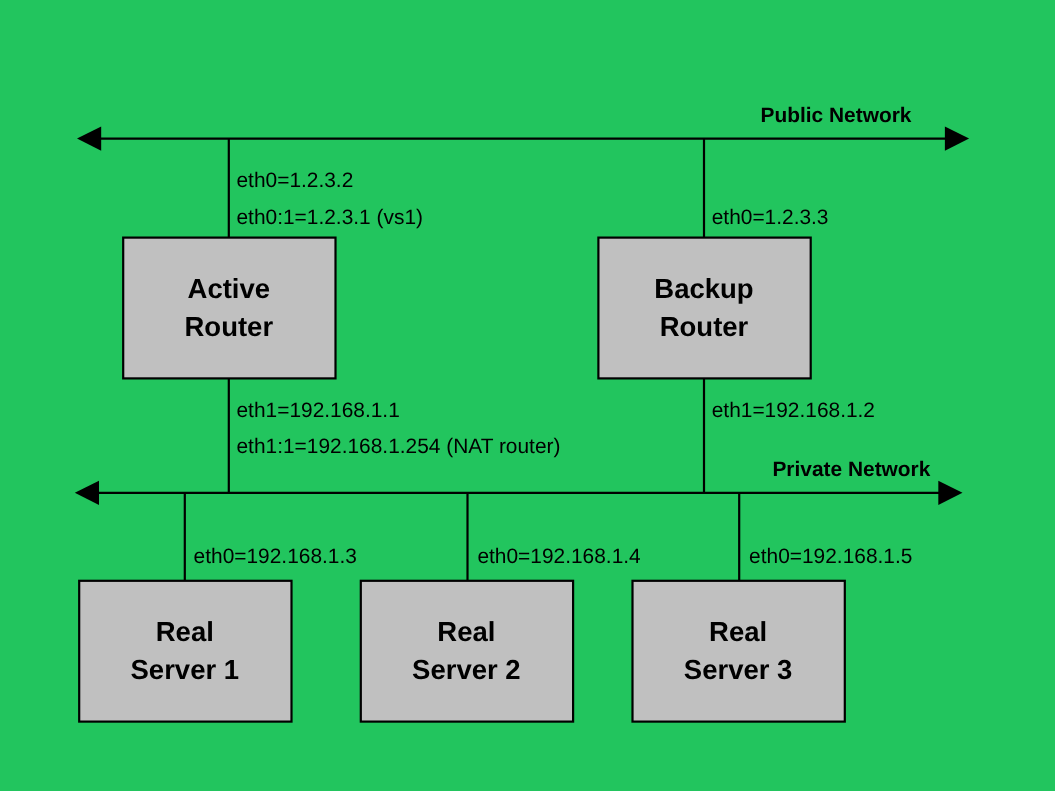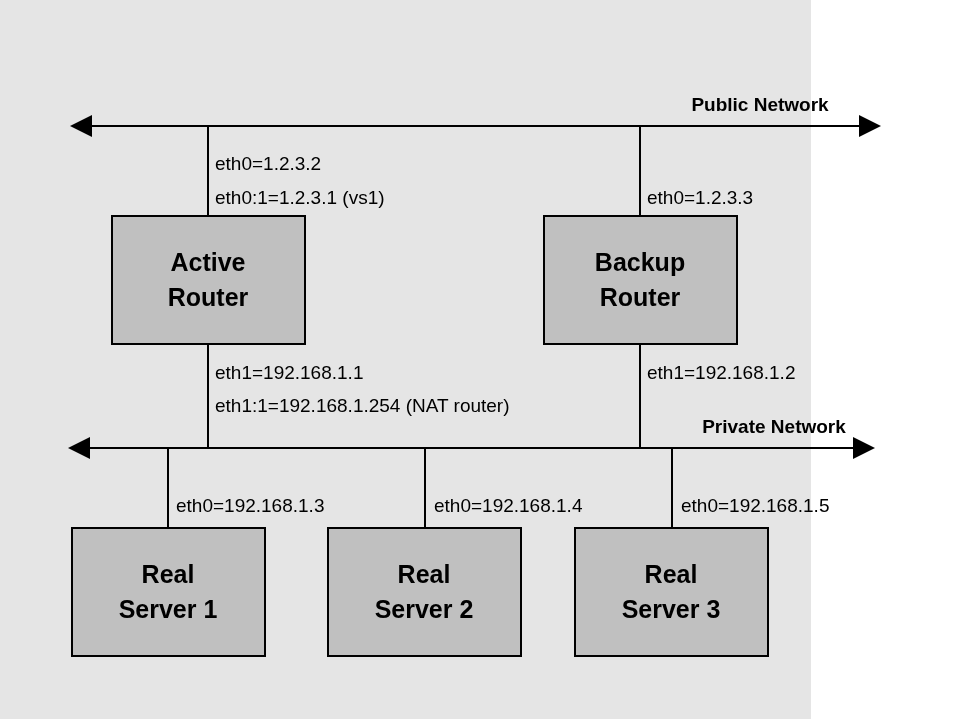--- a/index.html
+++ b/index.html
@@ -8,23 +8,23 @@
     background: #ffffff;
   }
   body {
     width: 959px;
     height: 719px;
     overflow: hidden;
     font-family: "Liberation Sans", sans-serif;
   }
   #diagram-root {
     position: relative;
-    width: 811px;
+    width: 959px;
     height: 719px;
-    background: #e5e5e5;
+    background: #22c55e;
   }
   svg#network-diagram {
     display: block;
     width: 959px;
     height: 719px;
   }
   .net-line {
     stroke: #000000;
     stroke-width: 2;
     fill: none;

